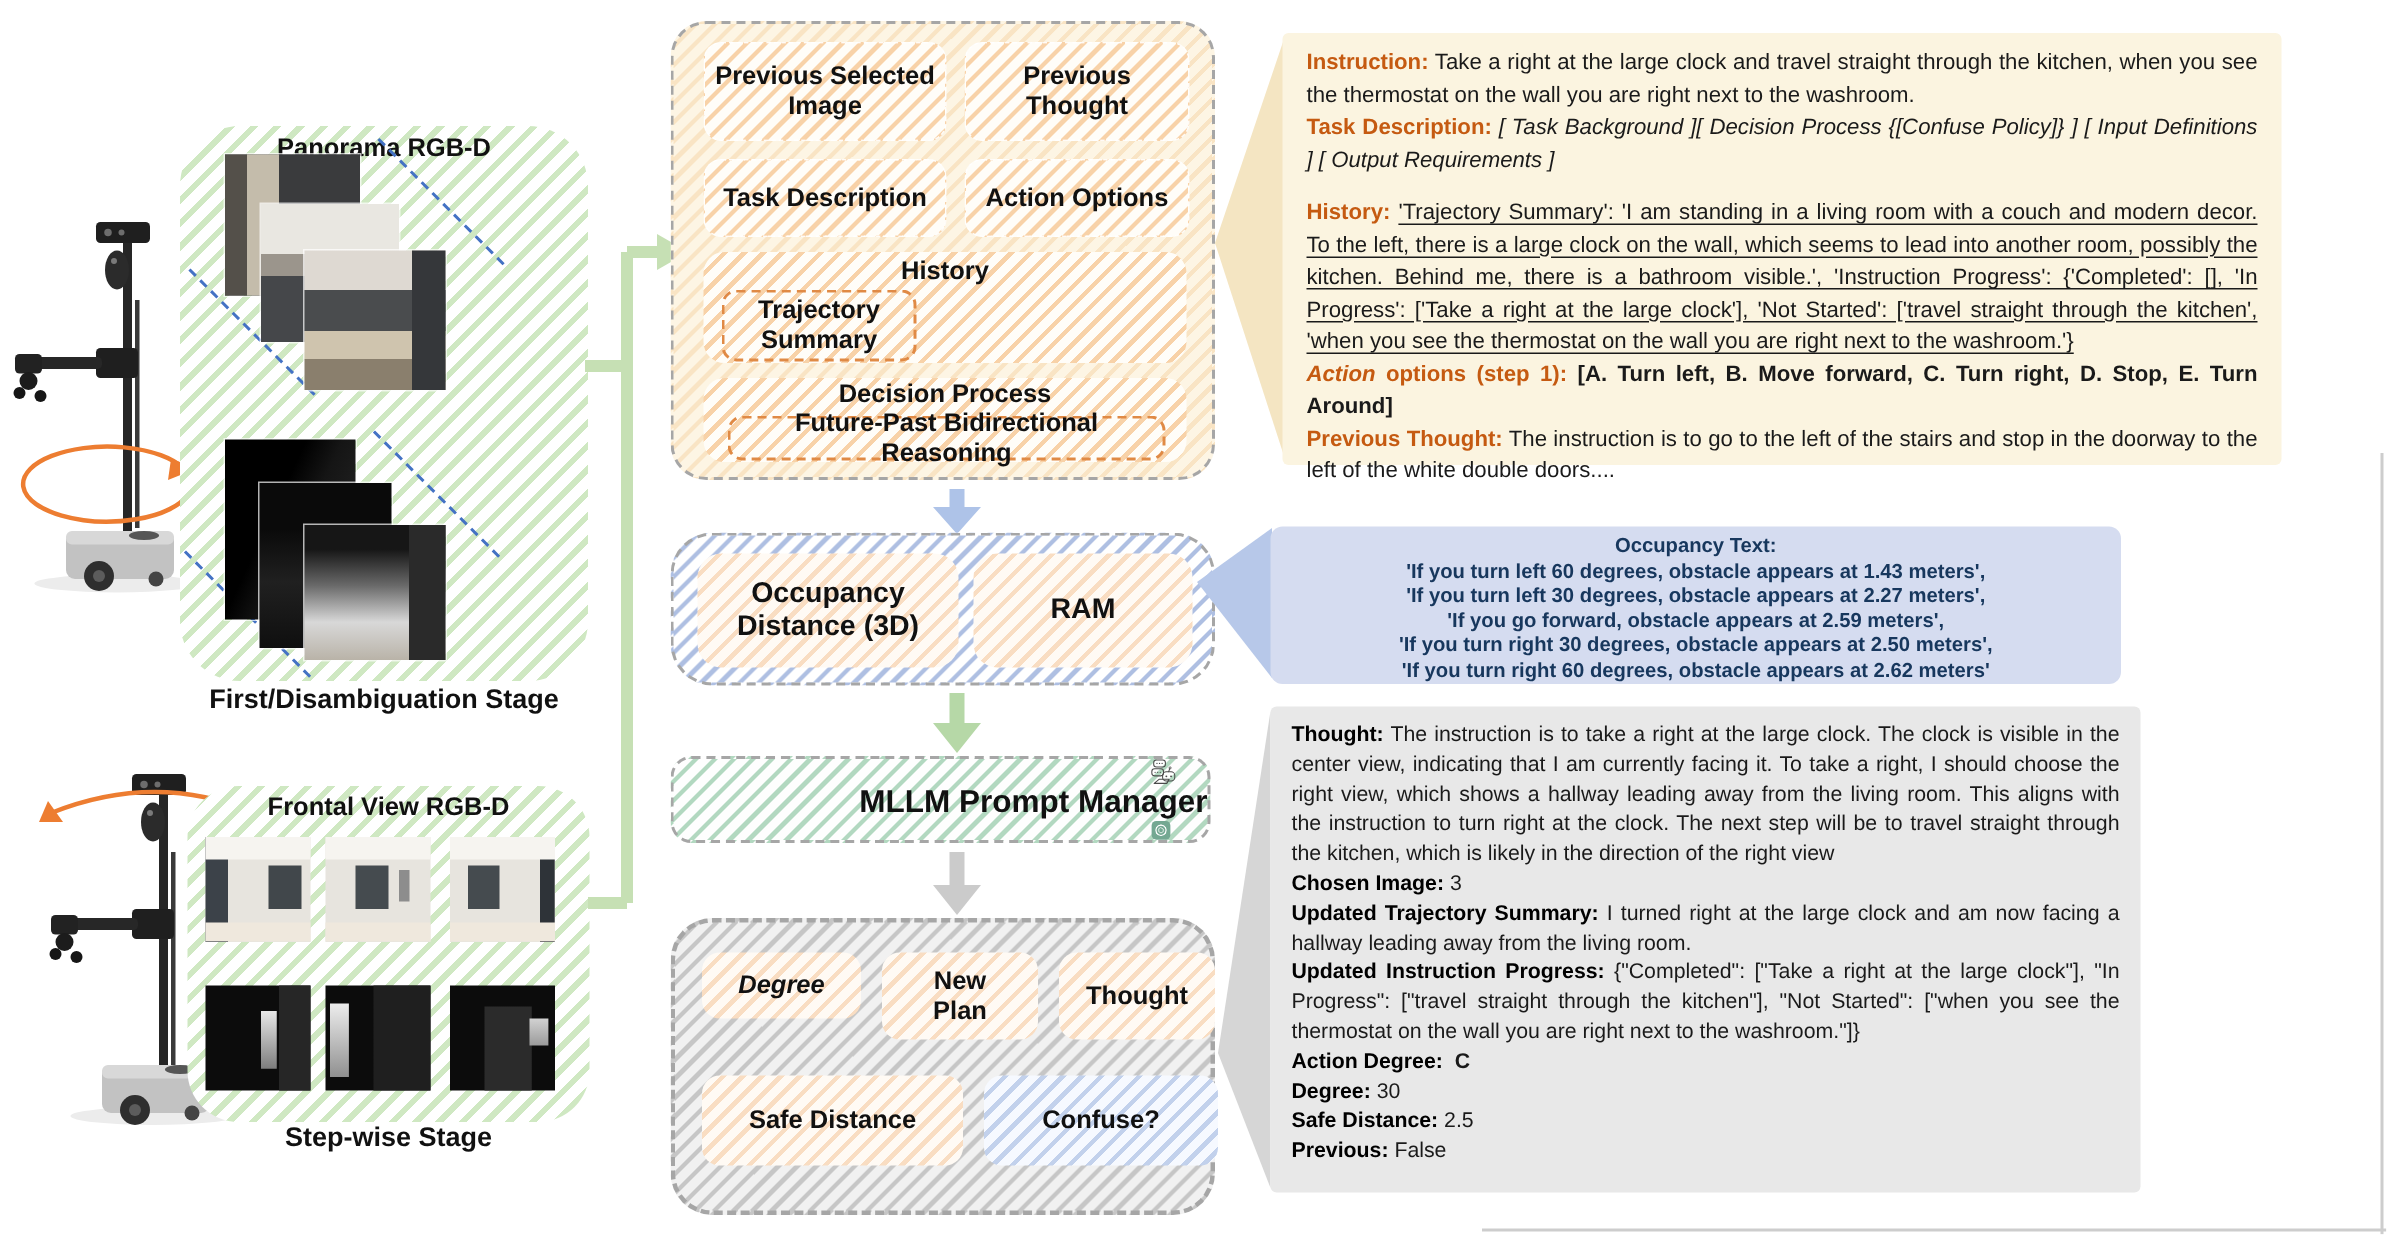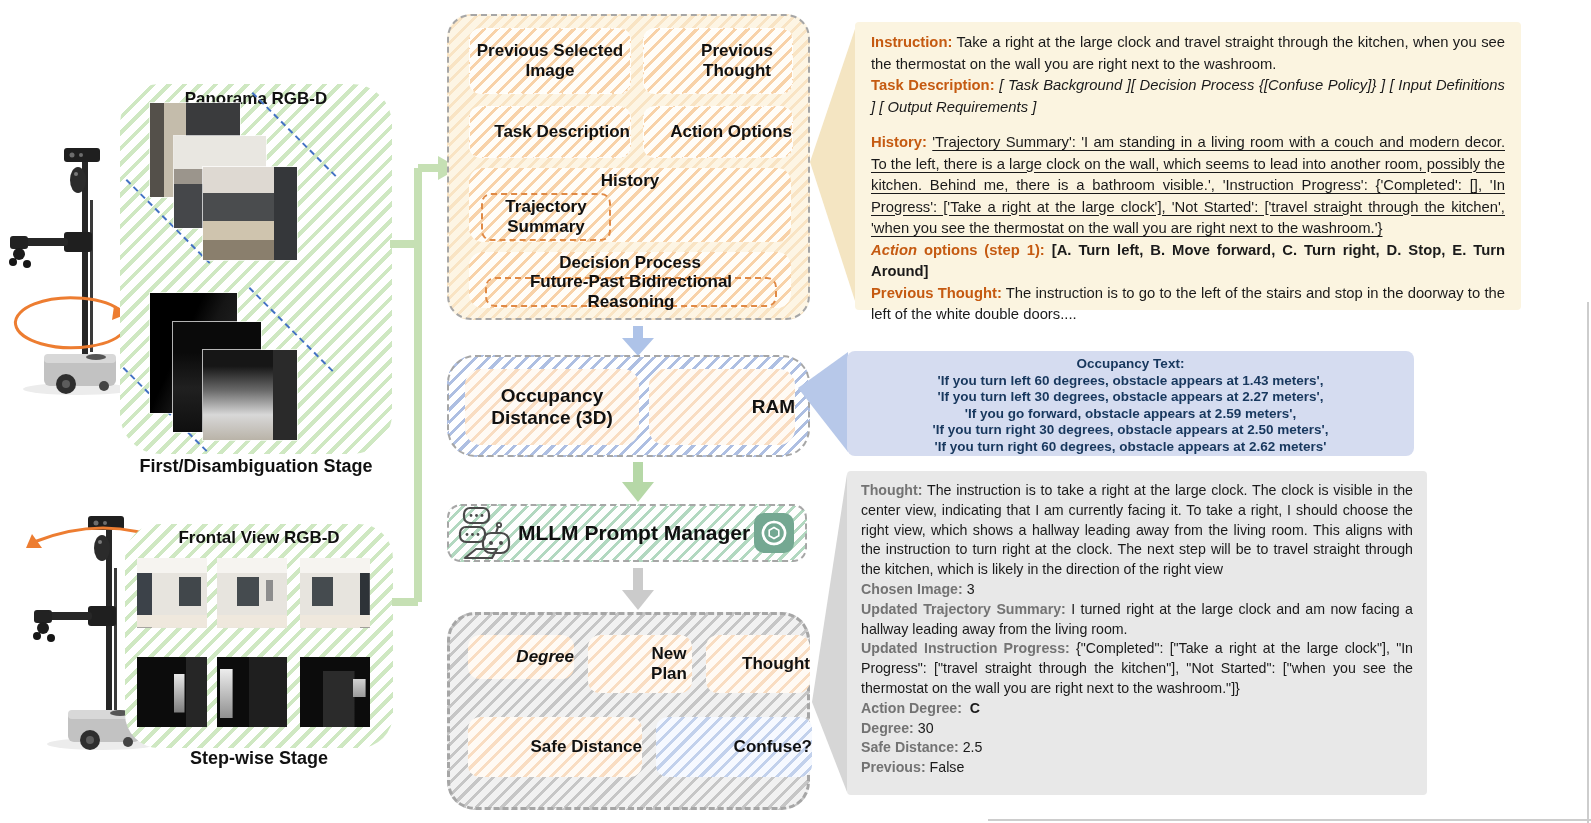--- a/index.html
+++ b/index.html
@@ -36,42 +36,42 @@
            background-size:100% 22%,100% 18%,32% 42%,10% 30%;background-position:top,bottom,42% 48%,78% 45%;}
   .fimg.f3{background-image:linear-gradient(#f6f4f0,#f6f4f0),linear-gradient(#efe8dd,#efe8dd),linear-gradient(#454b4f,#454b4f),linear-gradient(#2e3338,#2e3338);
            background-size:100% 22%,100% 18%,30% 42%,14% 100%;background-position:top,bottom,25% 48%,right;}
   .fdimg{position:absolute;width:70px;height:70px;background-color:#0c0c0c;background-repeat:no-repeat;}
   .fdimg.d1{background-image:linear-gradient(#e8e8e8,#7d7d7d),linear-gradient(#262626,#262626);background-size:15% 55%,30% 100%;background-position:62% 55%,right;}
   .fdimg.d2{background-image:linear-gradient(#ededed,#909090),linear-gradient(#1f1f1f,#1f1f1f);background-size:18% 70%,55% 100%;background-position:6% 55%,right;}
   .fdimg.d3{background-image:linear-gradient(#d2d2d2,#9a9a9a),linear-gradient(#2b2b2b,#2b2b2b);background-size:18% 26%,45% 80%;background-position:92% 42%,60% 100%;}
 
   
   .container{position:absolute;border:2px dashed #a6a6a6;border-radius:24px;box-sizing:border-box;}
-  .fbox{position:absolute;border-radius:12px;display:flex;align-items:center;justify-content:flex-end;text-align:center;
+  .fbox{position:absolute;border-radius:12px;display:flex;align-items:center;justify-content:center;text-align:center;
         border:1px dashed rgba(255,255,255,.9);}
   .flow-label{font-weight:bold;font-size:17px;color:#111;line-height:1.15;}
   .fsection{position:absolute;border-radius:14px;}
   .fsec-title{position:absolute;left:0;right:0;top:3px;text-align:center;font-weight:bold;font-size:17px;color:#111;}
   .sub-dashed{position:absolute;border:2.5px dashed #e08a45;border-radius:10px;display:flex;align-items:center;justify-content:center;text-align:center;}
   .sub-label{font-weight:bold;font-size:17px;color:#111;line-height:1.2;}
-  .mllm{position:absolute;border:2px dashed #a6a6a6;border-radius:14px;box-sizing:border-box;display:flex;align-items:center;}
+  .mllm{position:absolute;border:2px dashed #a6a6a6;border-radius:14px;box-sizing:border-box;display:flex;align-items:flex-end;flex-direction:column;}
   .mllm-label{font-weight:bold;font-size:21px;color:#111;flex:1;text-align:center;}
 
   
   .panel-cream{position:absolute;background:#fbf4e0;border-radius:4px;padding:10px 16px;box-sizing:border-box;
                font-size:14.8px;line-height:21.5px;text-align:justify;}
   .panel-blue{position:absolute;background:#d5dcf0;border-radius:8px;padding:5px 10px;box-sizing:border-box;
               color:#17375d;font-size:13.5px;line-height:16.6px;text-align:center;font-weight:600;}
   .panel-gray{position:absolute;background:#e8e8e8;border-radius:4px;padding:10px 14px;box-sizing:border-box;
               font-size:14.2px;line-height:19.8px;text-align:justify;}
   .pp{margin:0;}
   .pp.mb{margin-bottom:14px;}
   .gp{margin:0;}
   .kw{color:#c55a11;font-weight:bold;}
-  .kw-blue{color:#737373;font-weight:bold;}
+  .kw-blue{color:#000000;font-weight:bold;}
   .ital{font-style:italic;}
   .bold{font-weight:bold;}
   .und{text-decoration:underline;text-underline-offset:3px;}
   .occ-title{font-weight:700;}
   .artifact{position:absolute;background:#cdcdcd;}
 </style>
 </head>
 <body>
 
 <div class="canvas">

